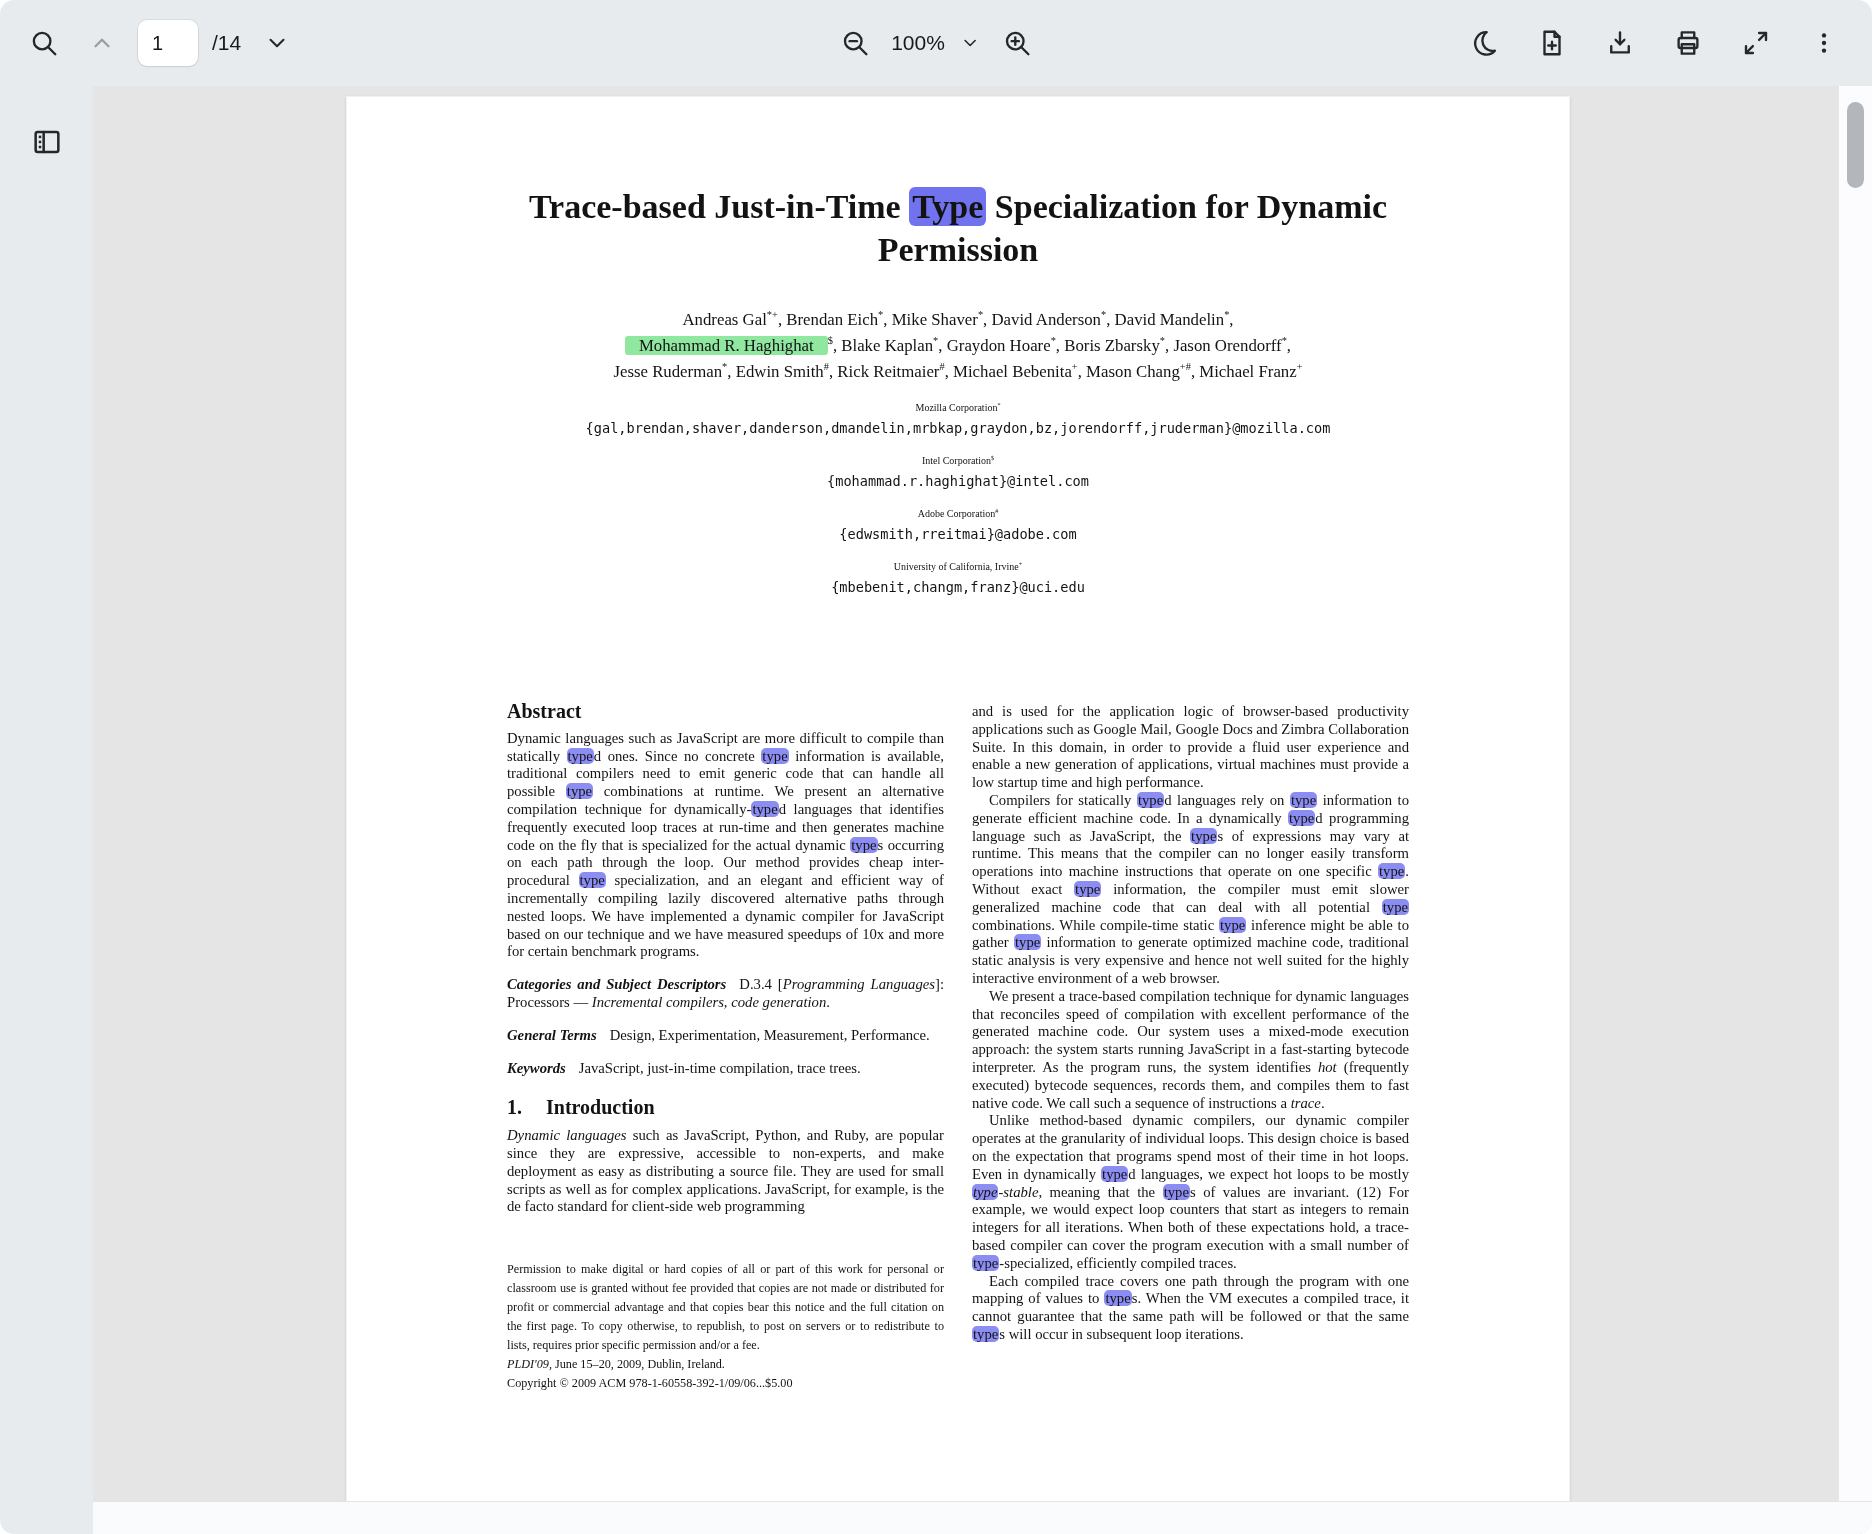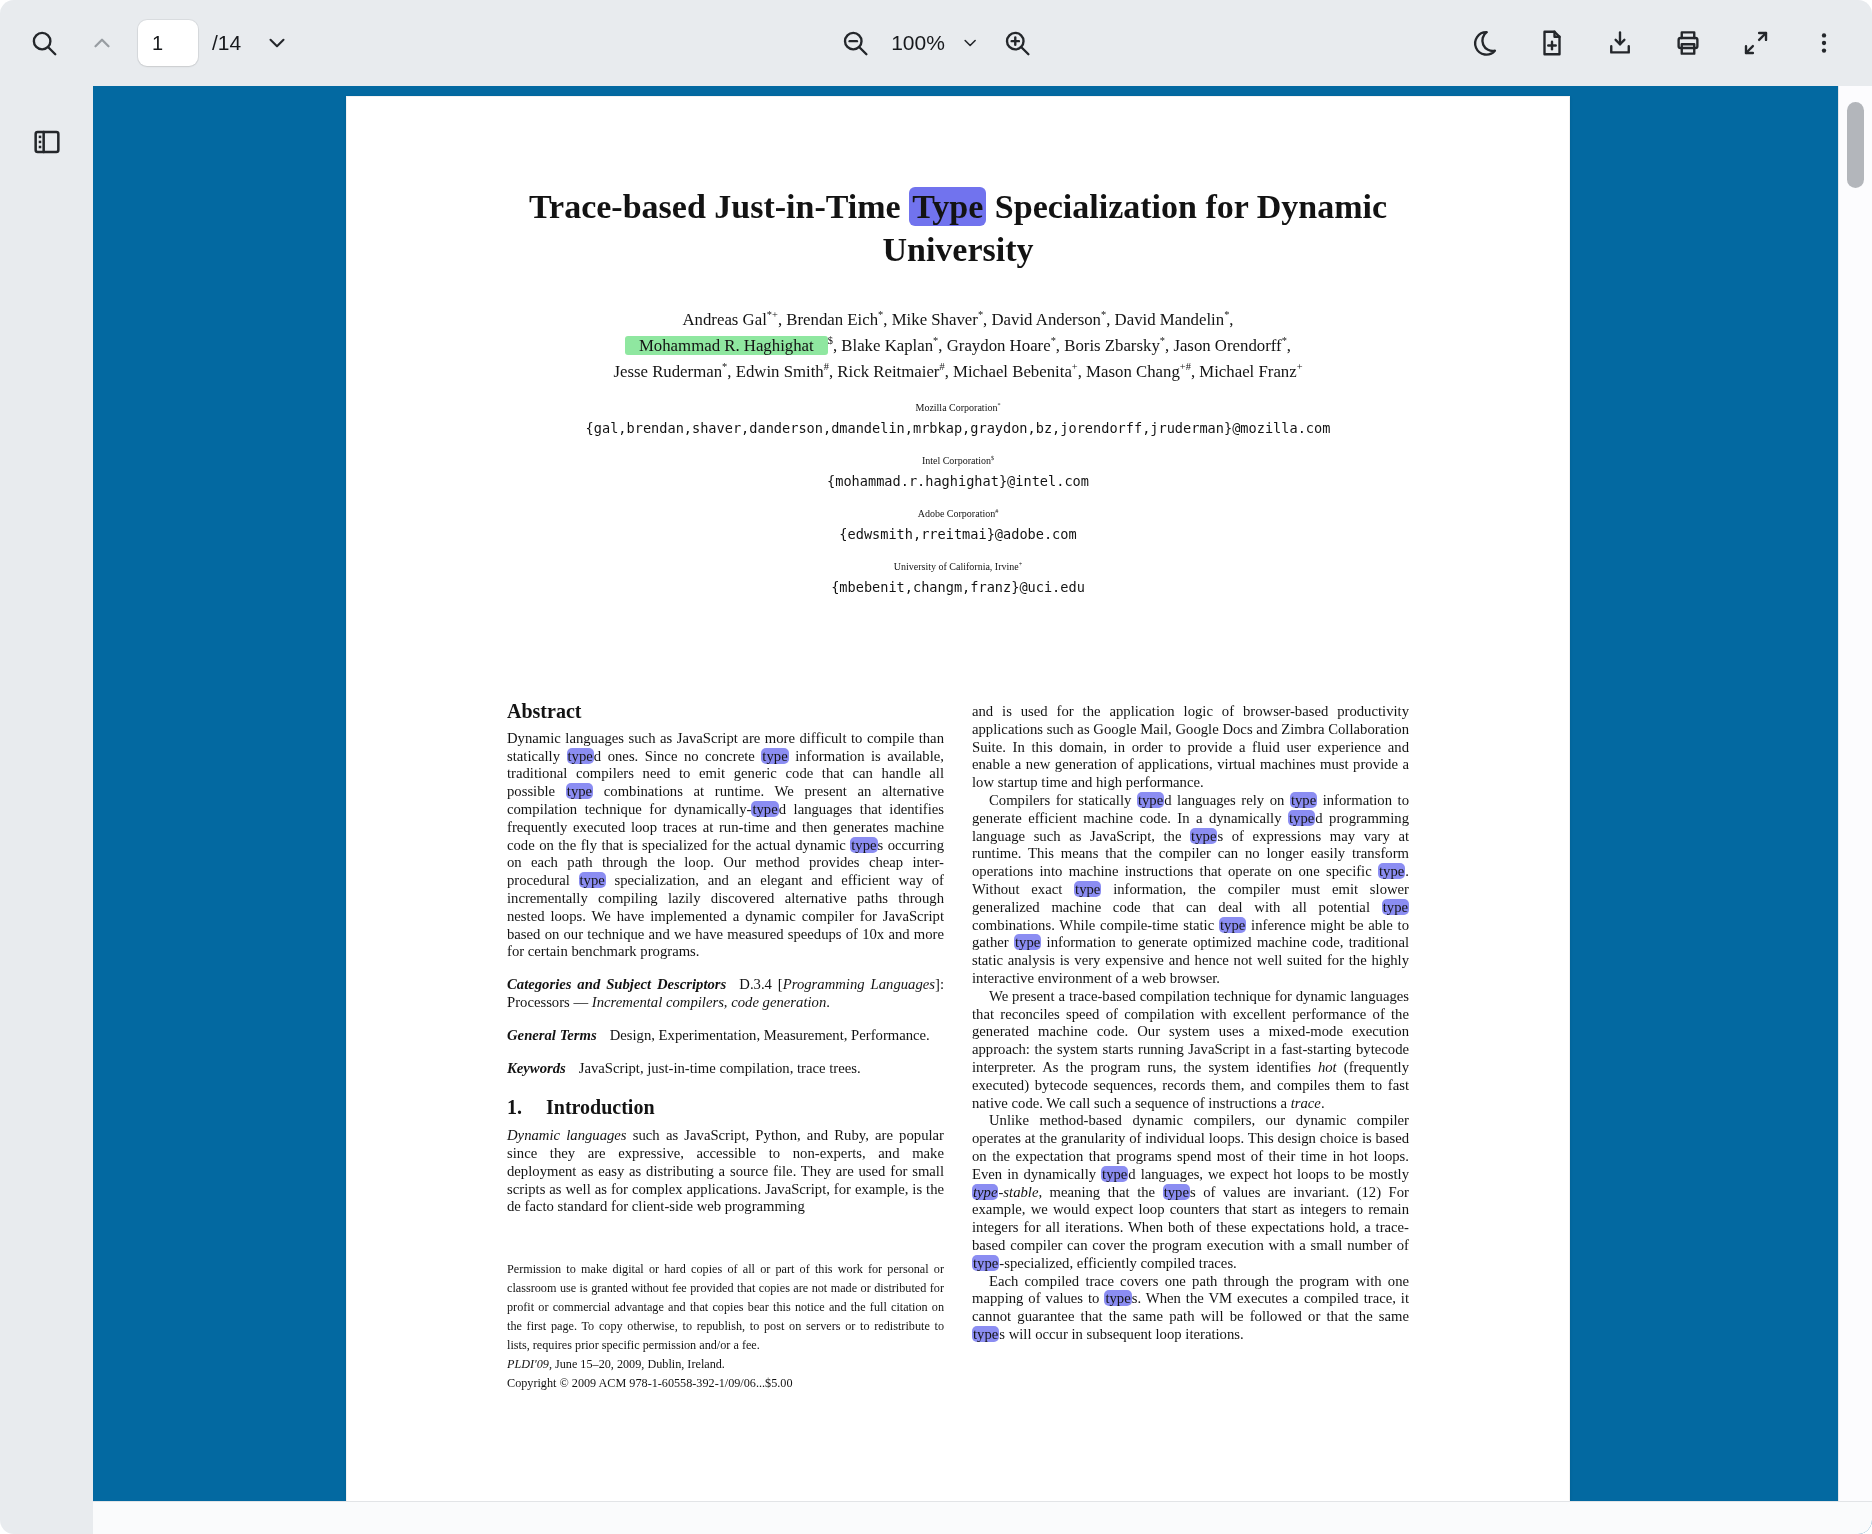--- a/index.html
+++ b/index.html
@@ -20,21 +20,21 @@
   .tb-btn svg{display:block;}
   .icon-stroke{fill:none; stroke:#24272b; stroke-width:1.9; stroke-linecap:round; stroke-linejoin:round;}
   .icon-stroke-dis{fill:none; stroke:#989da2; stroke-width:2.1; stroke-linecap:round; stroke-linejoin:round;}
   .page-input{width:60px; height:46px; border:none; border-radius:9px; background:#ffffff; box-shadow:0 0 0 1px rgba(0,0,0,.06), 0 1px 2px rgba(0,0,0,.08); font:20px "Liberation Sans",sans-serif; color:var(--ink); padding-left:14px;}
   .tb-text{font-size:21px; color:var(--ink);}
   .zoom-label{font-size:21px; color:var(--ink); margin-left:4px;}
 
   
   .content{flex:1; display:flex; min-height:0; position:relative;}
   .sidebar{width:93px; flex:0 0 93px; background:var(--chrome); padding-top:34px; display:flex; justify-content:center; align-items:flex-start;}
-  .viewer{flex:1; position:relative; background:#0369a1; overflow:hidden;}
+  .viewer{flex:1; position:relative; background:#e5e5e5; overflow:hidden;}
 
   
   .page{position:absolute; left:253px; top:10px; width:1224px; height:1560px; background:#ffffff; border:1px solid rgba(0,0,0,.05); box-shadow:0 1px 3px rgba(0,0,0,.10); padding:88px 160px 0 160px; font-family:"Liberation Serif",serif; color:var(--paper-ink);}
   .title{font-size:34px; line-height:43px; font-weight:bold; text-align:center;}
   .authors{margin-top:36px; text-align:center; font-size:16.8px; line-height:26px;}
   sup{font-size:62%; vertical-align:super; line-height:0;}
   .affil{margin-top:13px; text-align:center;}
   .affil-name{font-size:10px; line-height:20px;}
   .affil-email{font-family:"DejaVu Sans Mono",monospace; font-size:13.6px; line-height:20px;}
   .columns{margin-top:106px; display:flex; gap:28px;}
@@ -190,21 +190,21 @@
               <rect x="5.8" y="14.8" width="1.9" height="1.9" fill="#24272b"></rect>
             </svg>
         </span>
       </button>
     </div>
 
     <div class="viewer">
       <div class="page">
         <div class="title">
           <div>Trace-based Just-in-Time <span class="hls">Type</span> Specialization for Dynamic</div>
-          <div>University</div>
+          <div>Permission</div>
         </div>
 
         <div class="authors">
           <div>Andreas Gal<sup>*+</sup>, Brendan Eich<sup>*</sup>, Mike Shaver<sup>*</sup>, David Anderson<sup>*</sup>, David Mandelin<sup>*</sup>,</div>
           <div><span class="hlg">Mohammad R. Haghighat</span><sup>$</sup>, Blake Kaplan<sup>*</sup>, Graydon Hoare<sup>*</sup>, Boris Zbarsky<sup>*</sup>, Jason Orendorff<sup>*</sup>,</div>
           <div>Jesse Ruderman<sup>*</sup>, Edwin Smith<sup>#</sup>, Rick Reitmaier<sup>#</sup>, Michael Bebenita<sup>+</sup>, Mason Chang<sup>+#</sup>, Michael Franz<sup>+</sup></div>
         </div>
 
         <div class="affil">
           <div class="affil-name">Mozilla Corporation<sup>*</sup></div>

